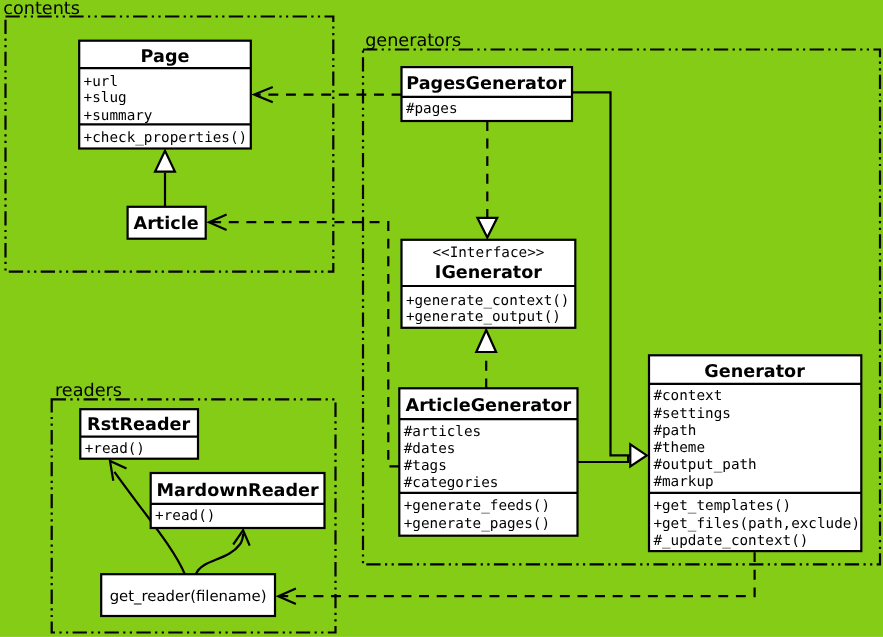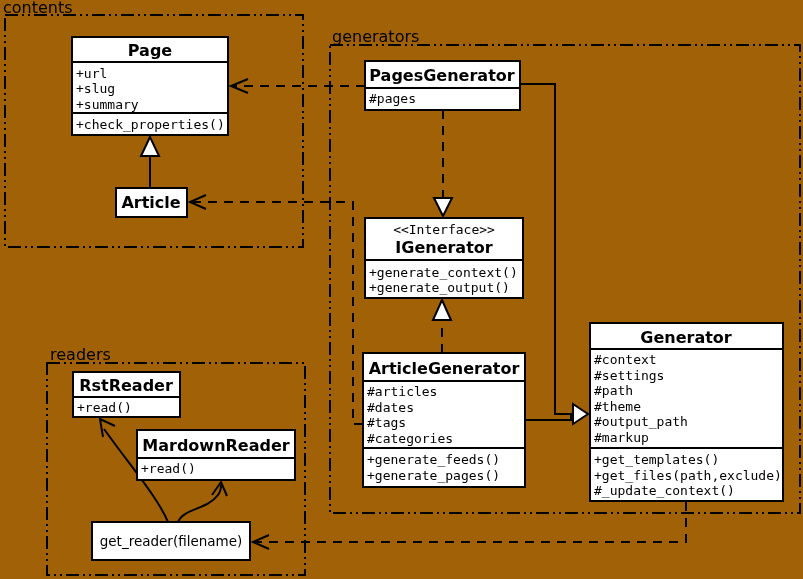--- a/index.html
+++ b/index.html
@@ -1,16 +1,16 @@
 <!DOCTYPE html>
 <html><head>
 <meta charset="utf-8">
 <style>
   html,body{margin:0;padding:0;background:#ffffff;}
-  .canvas{position:relative;width:803px;height:579px;background:#a16207;overflow:hidden;}
+  .canvas{position:relative;width:803px;height:579px;background:#84cc16;overflow:hidden;}
   svg{display:block;}
   .pkg{fill:none;stroke:#000;stroke-width:2;stroke-dasharray:13 4 2 4 2 4;}
   .box{fill:#fff;stroke:#000;stroke-width:2;}
   .ln{stroke:#000;stroke-width:2;}
   .solid{fill:none;stroke:#000;stroke-width:2;}
   .dash{fill:none;stroke:#000;stroke-width:2;stroke-dasharray:9 7;}
   .tri{fill:#fff;stroke:#000;stroke-width:2;stroke-linejoin:miter;}
   .ah{fill:none;stroke:#000;stroke-width:2;stroke-linejoin:miter;}
   text{fill:#000;}
   .t{font:bold 16px "DejaVu Sans","Liberation Sans",sans-serif;text-anchor:middle;}

